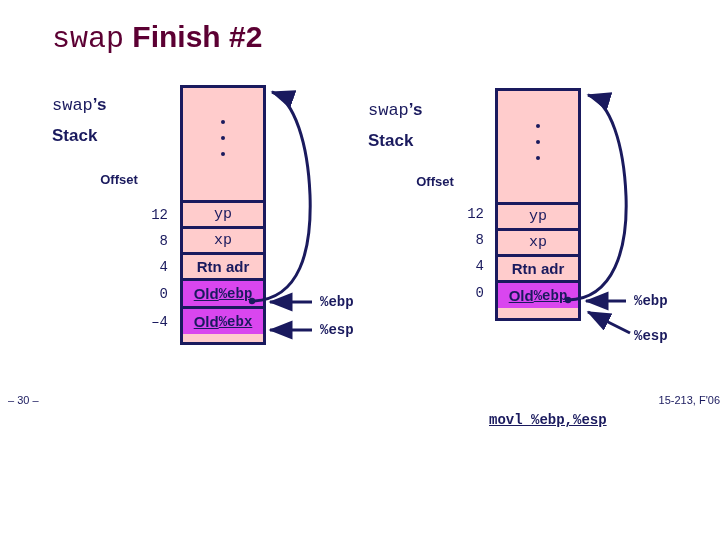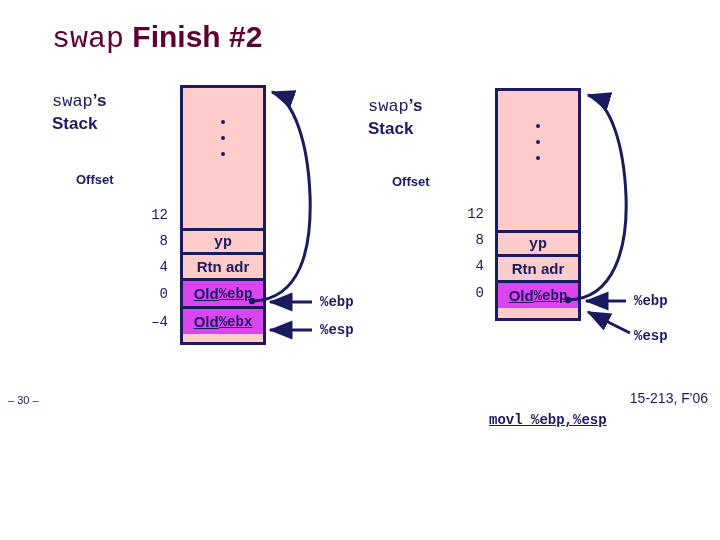--- a/index.html
+++ b/index.html
@@ -43,35 +43,35 @@
     font-family: "Liberation Sans", sans-serif;
     font-weight: bold;
   }
 
   
   .stack-caption {
     position: absolute;
     color: #1a1a5e;
     font-weight: bold;
     font-size: 17px;
-    line-height: 22px;
+    line-height: 30px;
     white-space: nowrap;
   }
   .stack-caption .mono {
     font-family: "Liberation Mono", monospace;
     font-weight: normal;
     font-size: 17px;
   }
 
   .offset-label {
     position: absolute;
     color: #1a1a5e;
     font-weight: bold;
     font-size: 13px;
-    text-align: left;
+    text-align: center;
     white-space: nowrap;
   }
 
   .offset-num {
     position: absolute;
     color: #1a1a5e;
     font-family: "Liberation Mono", monospace;
     font-size: 14px;
     text-align: right;
     white-space: nowrap;
@@ -105,22 +105,21 @@
     font-size: 14px;
   }
   .stack-cell .sans {
     font-family: "Liberation Sans", sans-serif;
     font-weight: bold;
     font-size: 15px;
   }
   .stack-cell.mono-only {
     font-family: "Liberation Mono", monospace;
     font-size: 15px;
-    font-weight: bold;
-    margin-top: 28px;
+    font-weight: normal;
   }
 
   .ellipsis-dots {
     position: absolute;
     display: flex;
     flex-direction: column;
     align-items: center;
     justify-content: center;
   }
   .ellipsis-dots span {
@@ -168,24 +167,24 @@
   #footer-left {
     position: absolute;
     left: 8px;
     bottom: 14px;
     color: #1a1a5e;
     font-size: 11px;
     white-space: nowrap;
   }
   #footer-right {
     position: absolute;
-    right: 12px;
+    right: 0;
     bottom: 14px;
     color: #1a1a5e;
-    font-size: 14px;
+    font-size: 11px;
     white-space: nowrap;
     margin-left: 17px;
   }
 </style>
 </head>
 <body>
 
 <div class="slide">
 
   <div id="slide-title">

